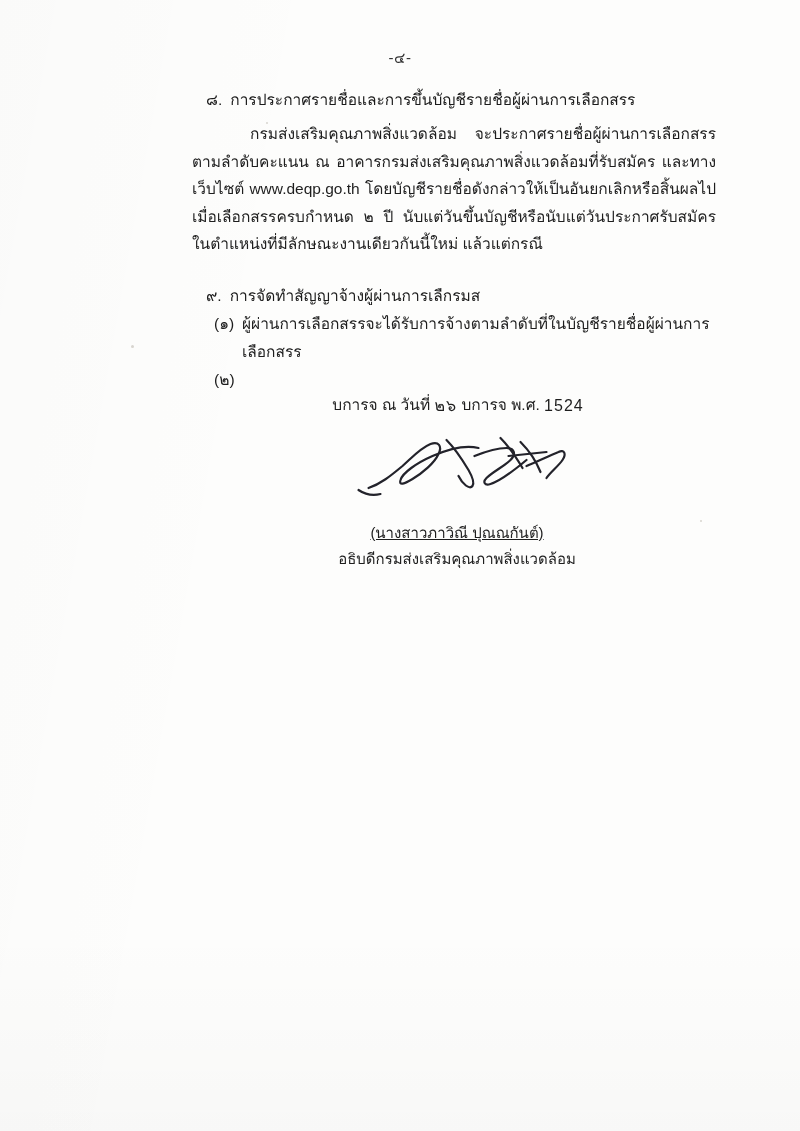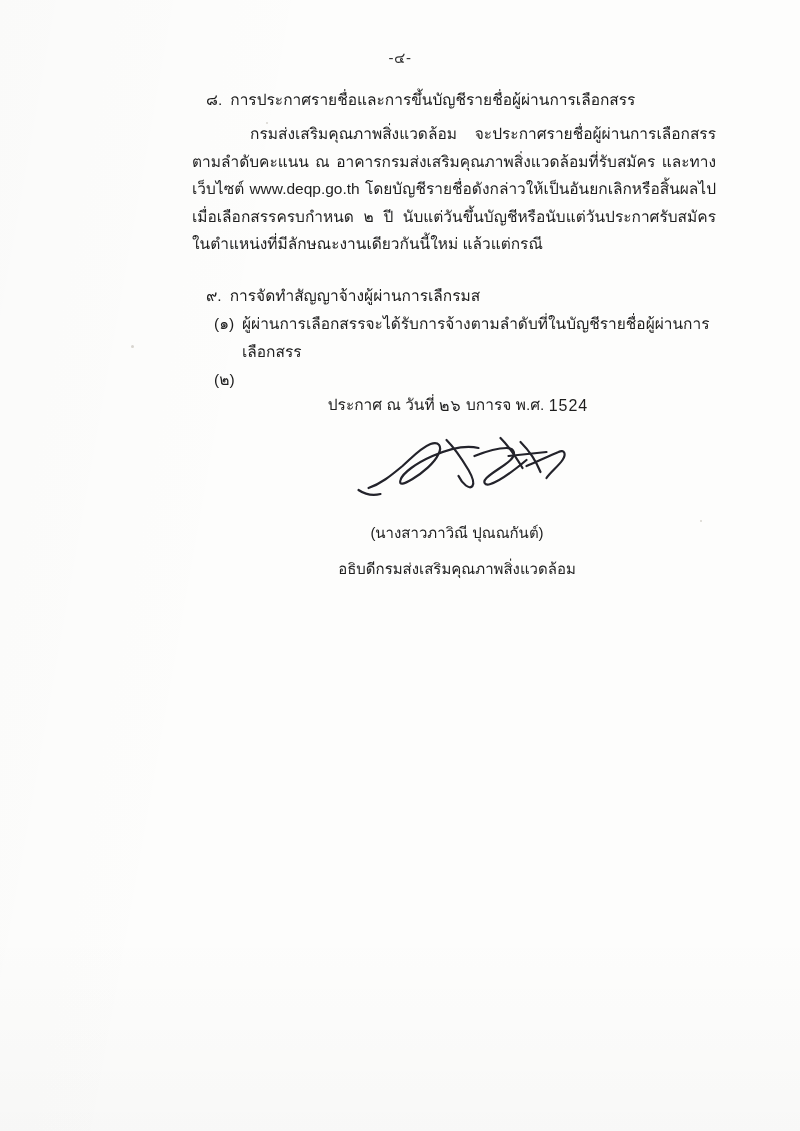--- a/index.html
+++ b/index.html
@@ -112,28 +112,28 @@
     left: 50%;
     top: 2px;
     transform: translateX(-45%);
   }
   .sig-name {
     text-align: center;
     font-size: 15px;
     line-height: 1.75;
     color: #1e1e1e;
     padding-left: 6px;
+    text-decoration: underline;
   }
   .sig-title {
     text-align: center;
     font-size: 15px;
     line-height: 1.75;
     color: #1e1e1e;
     padding-left: 6px;
-    margin-top: 10px;
   }
   .speck {
     position: absolute;
     background: #b9b5ac;
     border-radius: 50%;
     opacity: 0.55;
   }
 </style>
 </head>
 <body>
@@ -166,21 +166,21 @@
           <span class="marker">(๑)</span>
           <span>ผู้ผ่านการเลือกสรรจะได้รับการจ้างตามลำดับที่ในบัญชีรายชื่อผู้ผ่านการเลือกสรร</span>
         </li>
         <li>
           <span class="marker">(๒)</span>
         </li>
       </ul>
     </div>
 
     <div class="date-line">
-      <span>ประกาศ  ณ  วันที่</span>
+      <span>บการจ  ณ  วันที่</span>
       <span class="big">๒๖</span>
       <span>บการจ</span>
       <span>พ.ศ.</span>
       <span class="big">1524</span>
     </div>
 
     <div class="signature-area">
       <svg class="signature" width="230" height="92" viewBox="0 0 230 92">
         <g fill="none" stroke="#23232b" stroke-width="2.2" stroke-linecap="round" stroke-linejoin="round">
           <path d="M18 62 C30 58, 40 50, 52 40 C62 31, 70 22, 80 18 C88 15, 92 20, 88 28 C84 37, 72 47, 62 53 C54 58, 48 60, 50 54 C52 47, 66 37, 82 30 C98 23, 116 19, 128 22"></path>

